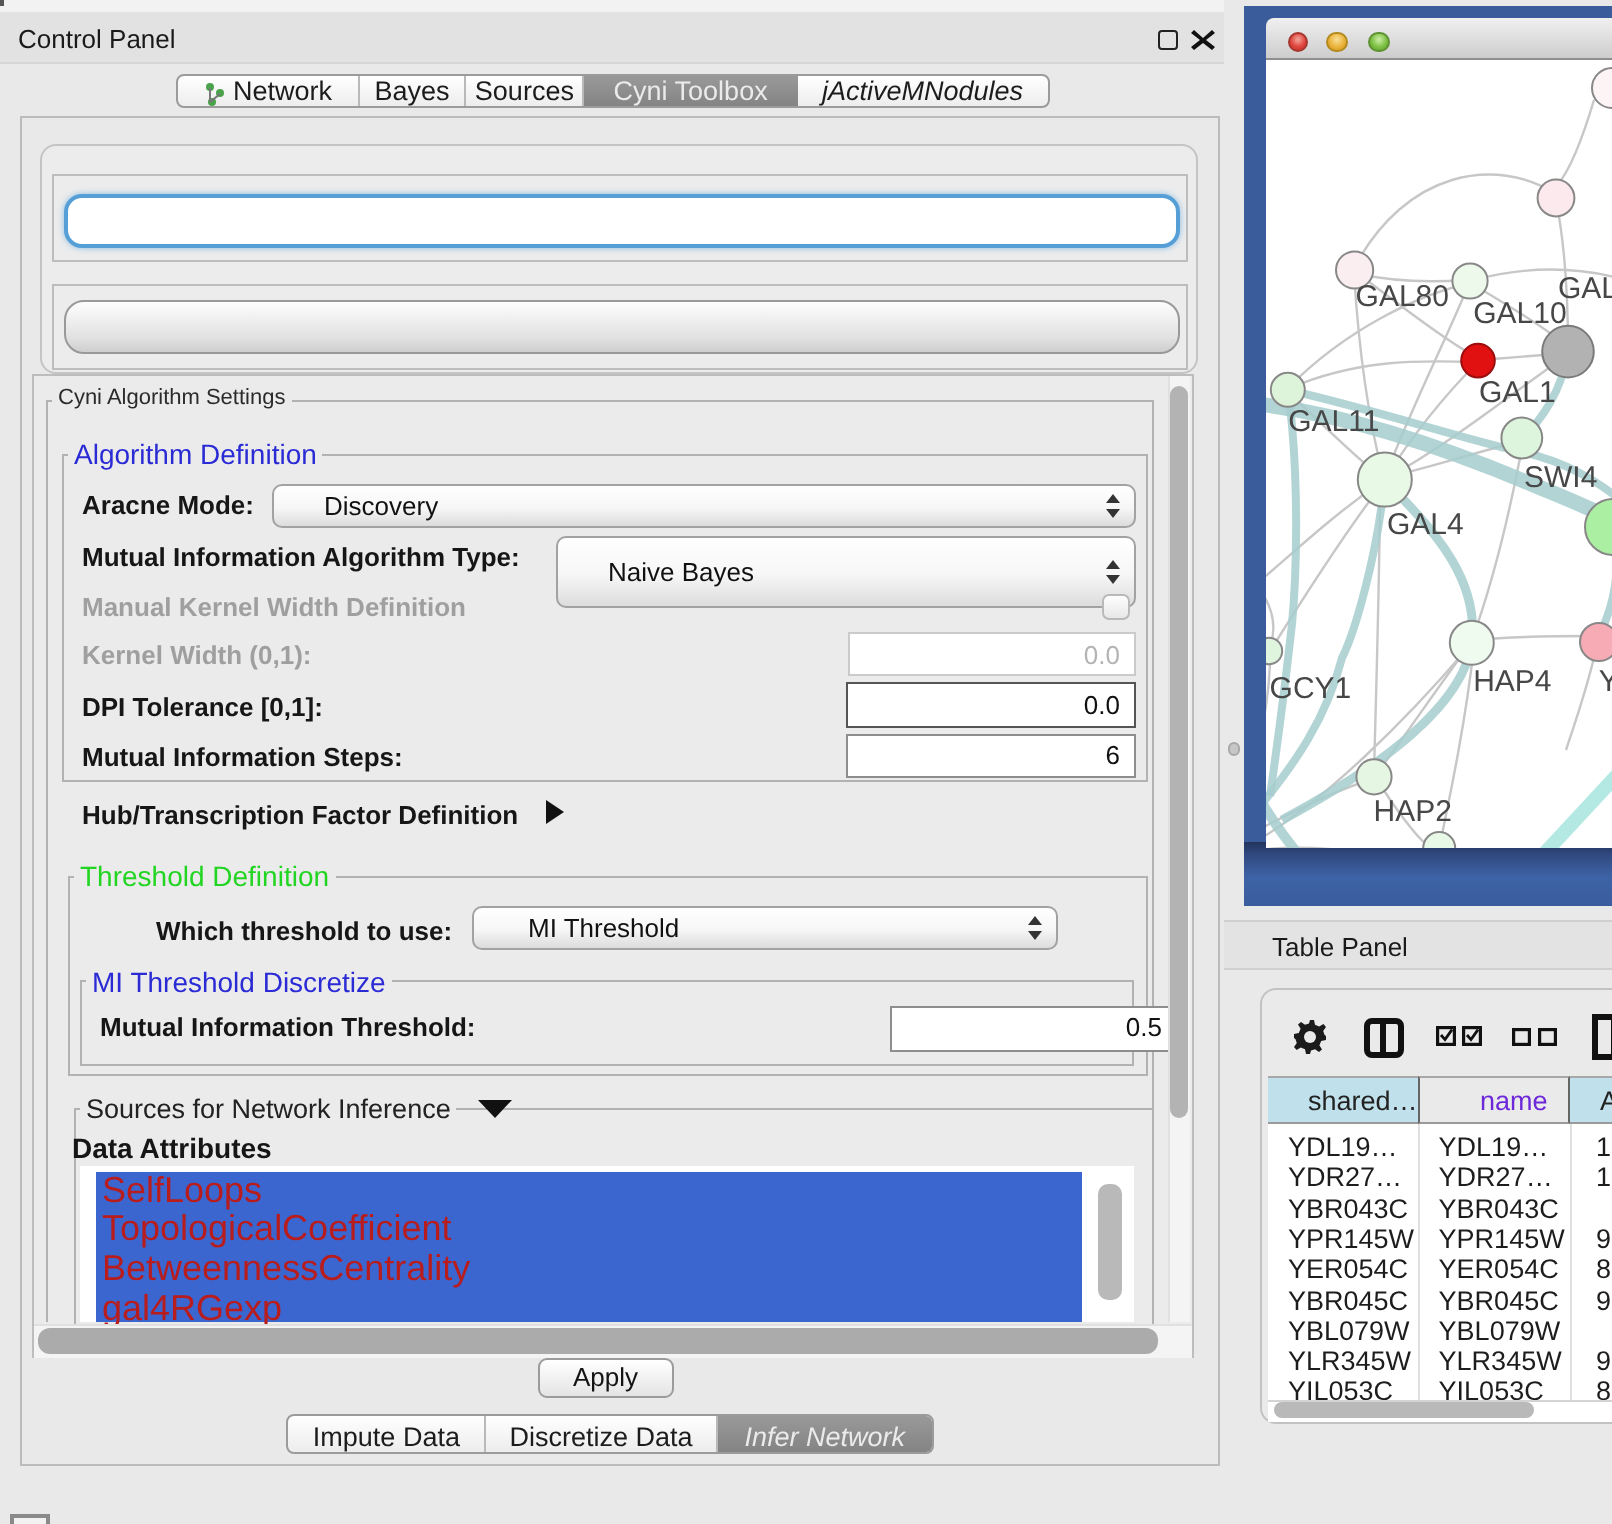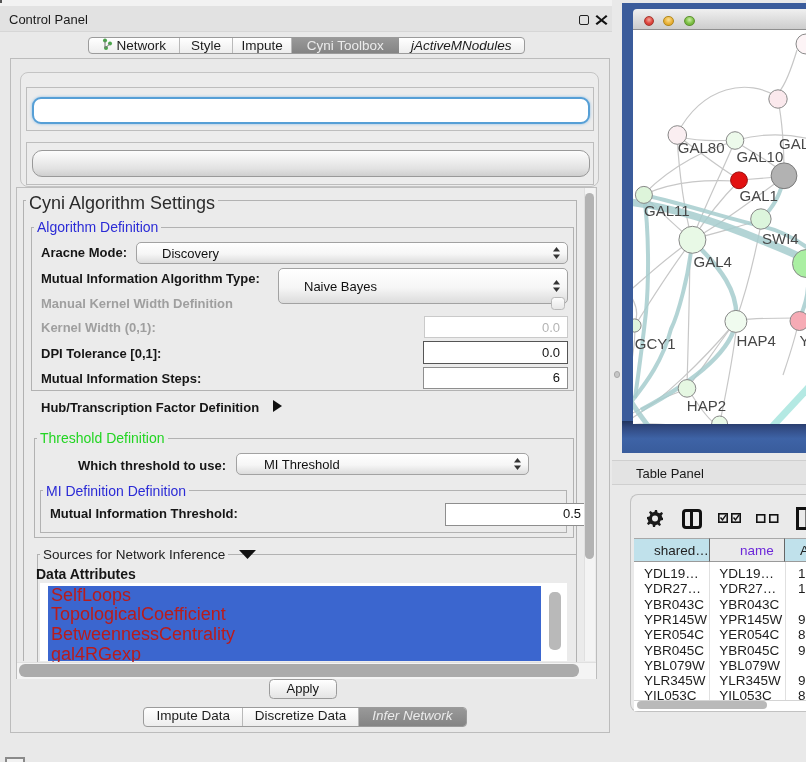--- a/index.html
+++ b/index.html
@@ -3,27 +3,27 @@
 <meta charset="utf-8">
 <style>
 * { margin:0; padding:0; box-sizing:border-box; font-family:"Liberation Sans",sans-serif; }
 html,body { width:806px; height:762px; }
 body { position:relative; background:#e9e9e9; overflow:hidden; }
 .abs { position:absolute; }
 .b { font-weight:bold; }
 .lbl { position:absolute; font-size:13px; font-weight:bold; color:#161616; white-space:nowrap; }
 .glbl { color:#9f9f9f; }
 .grp { position:absolute; border:1px solid #b2b2b2; }
-.gt { position:absolute; background:#ebebeb; padding:0 3px; white-space:nowrap; font-size:18px; }
+.gt { position:absolute; background:#ebebeb; padding:0 3px; white-space:nowrap; font-size:11px; }
 .combo { position:absolute; border:1px solid #a2a2a2; border-radius:5px; background:linear-gradient(180deg,#ffffff 0%,#f6f6f6 55%,#dcdcdc 100%); font-size:13px; color:#111; }
 .combo span.tx { position:absolute; left:13px; top:50%; transform:translateY(-50%); white-space:nowrap;margin-left:12px; }
 .arr { position:absolute; right:6px; top:50%; transform:translateY(-50%); width:9px; height:12px; }
 .fld { position:absolute; background:#fff; font-size:13px; color:#111; text-align:right; padding-right:7px; }
 .seg { position:absolute; display:flex; border:1px solid #9b9b9b; border-radius:4px; background:linear-gradient(180deg,#ffffff,#ededed); overflow:hidden; }
-.seg > div { display:flex; align-items:flex-start; justify-content:center; font-size:13.5px; color:#1c1c1c; border-right:1px solid #b9b9b9; }
+.seg > div { display:flex; align-items:flex-end; justify-content:center; font-size:13.5px; color:#1c1c1c; border-right:1px solid #b9b9b9; }
 .seg > div:last-child { border-right:none;font-style:italic; }
 .seg > div.sel { background:linear-gradient(180deg,#999999,#848484); color:#ebebeb; border-right:none; }
 </style>
 </head>
 <body>
 
 <div class="abs" id="leftpanel" style="left:0;top:0;width:612px;height:762px;background:#e9e9e9;">
   <div class="abs" style="left:0;top:0;width:612px;height:6px;background:#f2f2f2;"></div>
     <div class="abs" style="left:0;top:0;width:2px;height:3px;background:#555;"></div>
   <div class="abs" style="left:0;top:6px;width:612px;height:26px;background:#e2e2e2;border-bottom:1px solid #d6d6d6;"></div>
@@ -33,22 +33,22 @@
       <path d="M2 1 L6.5 5 L11 1 L12.5 2.5 L8 6 L12.5 9.5 L11 11 L6.5 7.5 L2 11 L0.5 9.5 L5 6 L0.5 2.5 Z" fill="#111"></path>
     </svg>
 
   <div class="seg" style="left:88px;top:37px;width:437px;height:17px;">
     <div style="width:91px;"><svg width="11" height="12" viewBox="0 0 11 12" style="margin-right:4px;">
           <circle cx="3" cy="2.5" r="2" fill="#4aa34a"></circle>
           <circle cx="8" cy="5.5" r="2" fill="#4aa34a"></circle>
           <circle cx="4" cy="10" r="2" fill="#4aa34a"></circle>
           <path d="M3 3 L3 10 M3 10 L8 6" stroke="#777" stroke-width="1" fill="none"></path>
         </svg>Network</div>
-    <div style="width:54px;">Style</div>
-    <div style="width:59px;">Impute</div>
+    <div style="width:54px;">Bayes</div>
+    <div style="width:59px;">Sources</div>
     <div class="sel" style="width:107px;">Cyni Toolbox</div>
     <div style="width:126px;">jActiveMNodules</div>
   </div>
 
   <div class="abs" style="left:10px;top:58px;width:600px;height:675px;border:1px solid #bcbcbc;background:#e9e9e9;"></div>
 
   <div class="abs" style="left:20px;top:72px;width:579px;height:115px;border:1px solid #c4c4c4;border-radius:8px;background:#ececec;"></div>
   <div class="abs" style="left:26px;top:87px;width:568px;height:44px;border:1px solid #bdbdbd;"></div>
   <div class="abs" style="left:32px;top:97px;width:558px;height:27px;border-radius:9px;border:2.5px solid #569fd6;box-shadow:0 0 3px #88bce4;background:#fff;"></div>
   <div class="abs" style="left:26px;top:142px;width:568px;height:43px;border:1px solid #bdbdbd;"></div>
@@ -104,21 +104,21 @@
     <div class="lbl" style="left:78px;top:458px;">Which threshold to use:</div>
     <div class="combo" style="left:236px;top:453px;width:293px;height:22px;">
         <span class="tx" style="left:15px;">MI Threshold</span>
         <svg class="arr" viewBox="0 0 9 12">
           <path d="M4.5 0 L8 4.5 L1 4.5 Z" fill="#333"></path>
           <path d="M4.5 12 L8 7.5 L1 7.5 Z" fill="#333"></path>
         </svg>
       </div>
 
     <div class="grp" style="left:40px;top:490px;width:527px;height:43px;"></div>
-    <div class="gt" style="left:43px;top:483px;color:#2b2bd6;font-size:14px;">MI Definition Definition</div>
+    <div class="gt" style="left:43px;top:483px;color:#2b2bd6;font-size:14px;">MI Threshold Discretize</div>
 
     <div class="lbl" style="left:50px;top:506px;">Mutual Information Threshold:</div>
     <div class="fld" style="left:417px;top:502.5px;width:144px;height:23px;border:1px solid #8e8e8e;line-height:20.5px;margin-left:28px;">0.5</div>
 
     <div class="grp" style="left:37px;top:553.5px;width:540px;height:125px;border-bottom:none;"></div>
     <div class="gt" style="left:40px;top:547px;color:#222;font-size:13.5px;">Sources for Network Inference</div>
     <svg class="abs" style="left:239px;top:550px;" width="17" height="9" viewBox="0 0 17 9">
         <path d="M0 0 L17 0 L8.5 9 Z" fill="#111"></path>
       </svg>
 

